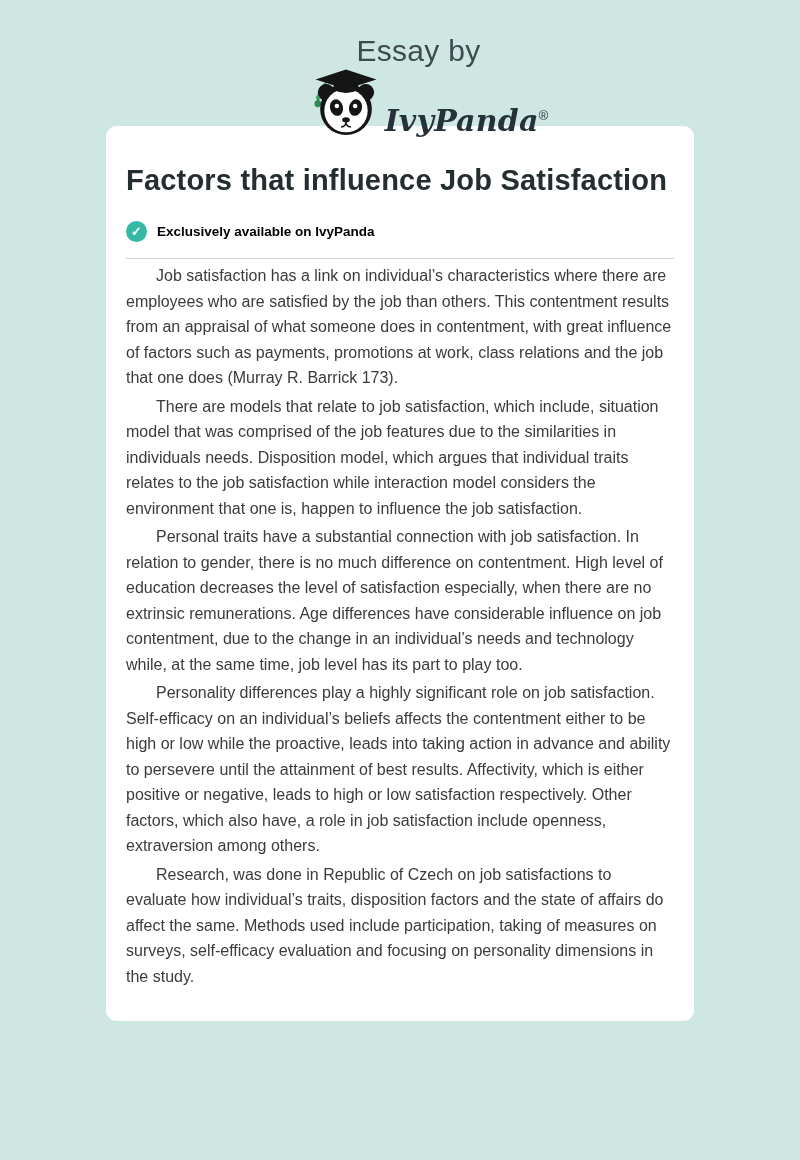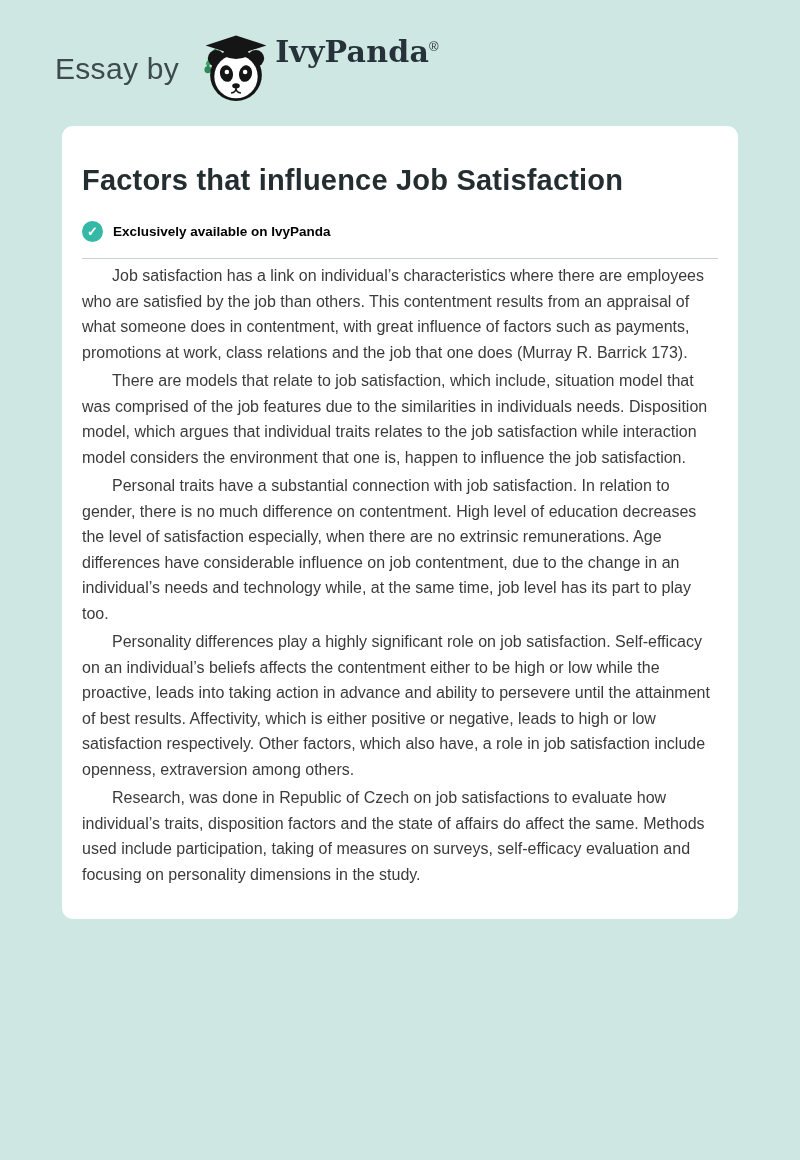--- a/index.html
+++ b/index.html
@@ -17,49 +17,51 @@
     height:1160px;
     background:var(--background);
     font-family:"Liberation Sans", sans-serif;
     overflow:hidden;
   }
   .header{
     display:flex;
     align-items:center;
     padding:34px 0 0 55px;
     height:104px;
+    flex-direction:column;
   }
   .essay-by{
     font-size:30px;
     color:var(--headertext);
     margin-right:18px;
     letter-spacing:0.3px;
   }
   .logo{
     display:flex;
-    align-items:flex-start;
+    align-items:flex-end;
     text-decoration:none;
     cursor:pointer;
+    font-style:italic;
   }
   .brand{
     font-family:"DejaVu Serif", serif;
     font-weight:700;
     font-size:30px;
     color:#26323a;
     letter-spacing:0.2px;
   }
   .reg{
     font-size:13px;
     color:#26323a;
     vertical-align:super;
     font-family:"Liberation Sans", sans-serif;
     font-weight:400;
   }
   .card{
-    width:676px;
+    width:588px;
     margin:22px auto 0 auto;
     background:var(--card);
     border-radius:11px;
     padding:24px 20px 32px 20px;
   }
   .title{
     font-size:29px;
     font-weight:700;
     color:var(--title);
     margin:14px 0 24px 0;

